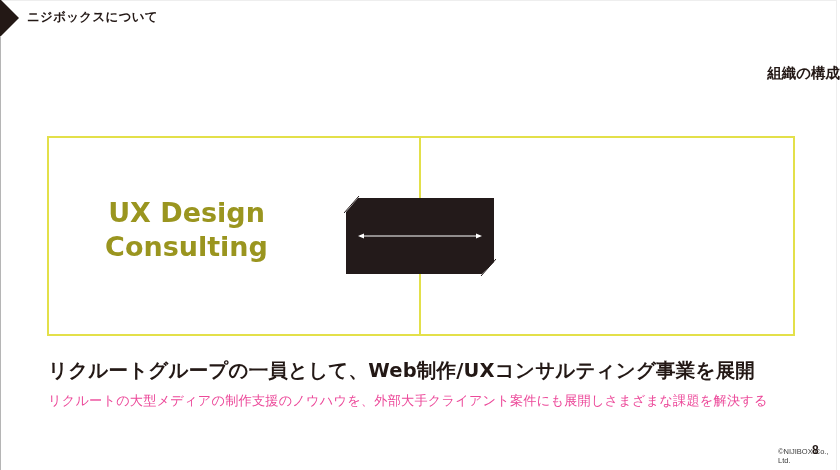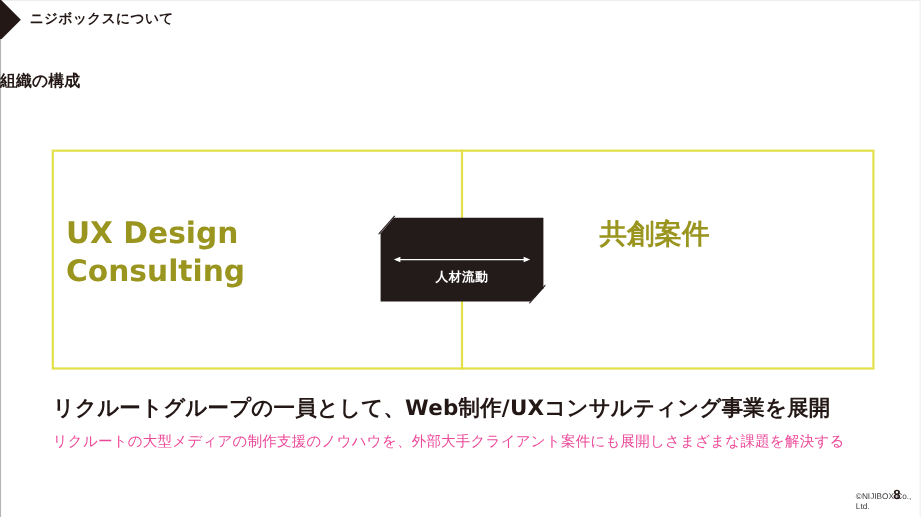--- a/index.html
+++ b/index.html
@@ -11,30 +11,30 @@
   }
   .left-rule { position: absolute; left: 0; top: 36px; width: 1px; height: 434px; background: #b5b5b5; }
   .top-rule { position: absolute; left: 0; top: 0; width: 836px; height: 1px; background: #eeeeee; }
   .right-rule { position: absolute; right: 3px; top: 0; width: 1px; height: 470px; background: #eeeeee; }
   .chevron { position: absolute; left: 0; top: 0; width: 19px; height: 36px; }
   .section-label {
     position: absolute; left: 27px; top: 9px;
     font-size: 12.5px; font-weight: bold; color: #231815; letter-spacing: 0.3px;
   }
   .slide-title {
-    position: absolute; left: 0; width: 840px; top: 64px; text-align: left;
+    position: absolute; left: 0; width: 840px; top: 64px; text-align: right;
     font-size: 14.5px; font-weight: bold; color: #231815;
   }
   .org-frame {
     position: absolute; left: 47px; top: 136px; width: 744px; height: 196px;
     border: 2px solid #e3e04a;
   }
   .org-divider { position: absolute; left: 419px; top: 136px; width: 2px; height: 200px; background: #e3e04a; }
   .org-left {
-    position: absolute; left: 60px; top: 196px; width: 253px; text-align: left;
+    position: absolute; left: 60px; top: 196px; width: 253px; text-align: center;
     color: #9a951f; font-weight: bold; font-size: 27px; line-height: 34px;
   }
   .org-right {
     position: absolute; left: 545px; top: 196px;
     color: #9a951f; font-weight: bold; font-size: 27px; line-height: 34px;
   }
   .org-right .jp { font-size: 25px; }
   .exchange {
     position: absolute; left: 344px; top: 196px; width: 152px; height: 80px;
   }
@@ -80,34 +80,32 @@
 
 <div class="org-frame"></div>
 <div class="org-divider"></div>
 
 <div class="org-left">
   <div>UX Design</div>
   <div>Consulting</div>
 </div>
 
 <div class="org-right">
-  <div class="jp">共創案件</div>
 </div>
 
 <div class="exchange">
   <svg width="152" height="80" viewBox="0 0 152 80">
     <polygon points="2,16 14,2 150,2 150,66 138,78 2,78" fill="#231a1a"></polygon>
     <line x1="0" y1="17" x2="15" y2="0" stroke="#231a1a" stroke-width="1"></line>
     <line x1="137" y1="80" x2="152" y2="63" stroke="#231a1a" stroke-width="1"></line>
     <g>
       <line x1="16" y1="40" x2="136" y2="40" stroke="#ffffff" stroke-width="1"></line>
       <polygon points="14,40 20,37.5 20,42.5" fill="#ffffff"></polygon>
       <polygon points="138,40 132,37.5 132,42.5" fill="#ffffff"></polygon>
     </g>
   </svg>
-  <div class="exchange-bottom">人材流動</div>
 </div>
 
 <div class="headline">リクルートグループの一員として、Web制作/UXコンサルティング事業を展開</div>
 <div class="subline">リクルートの大型メディアの制作支援のノウハウを、外部大手クライアント案件にも展開しさまざまな課題を解決する</div>
 
 <div class="copyright">©NIJIBOX Co., Ltd.</div>
 <div class="page-number">8</div>
 
 </body></html>

